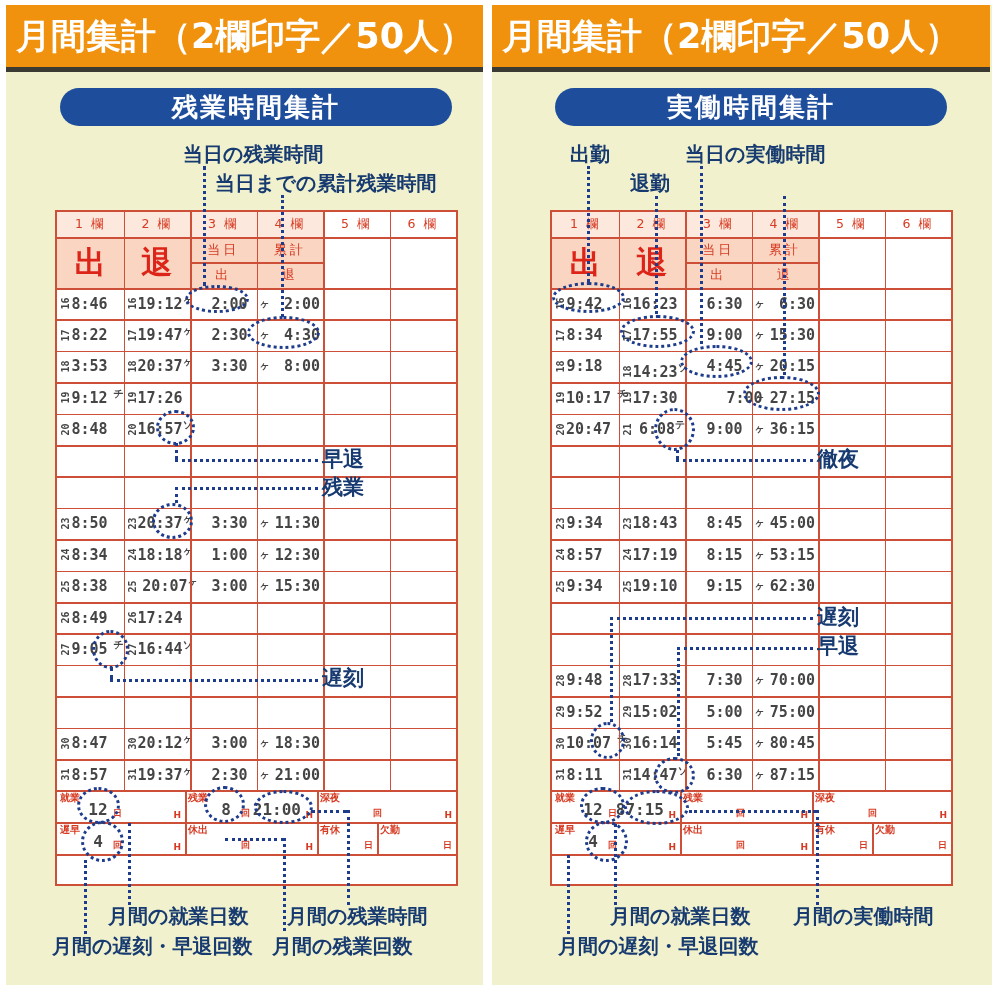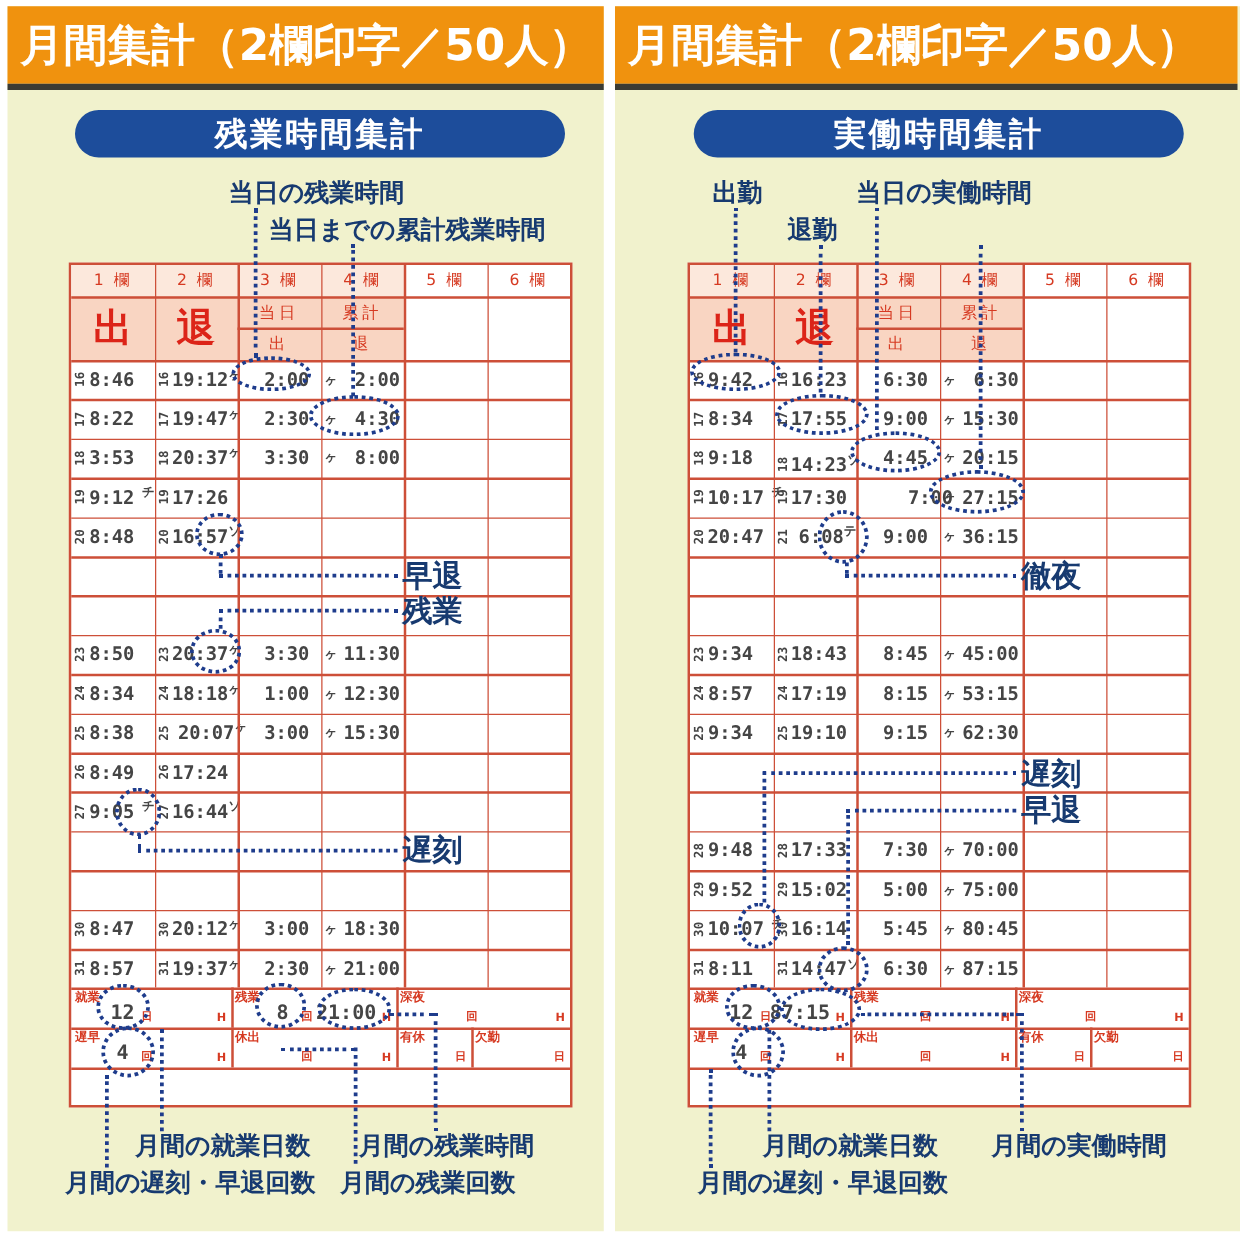--- a/index.html
+++ b/index.html
@@ -6,21 +6,21 @@
   #stage{position:relative;width:998px;height:1000px;background:#ffffff;overflow:hidden;
          font-family:"DejaVu Sans","Liberation Sans",sans-serif;}
   .abs{position:absolute;box-sizing:border-box;}
   .panel-bg{background:#f1f2cd;}
   .bar{background:#f0920e;display:flex;align-items:center;}
   .bar-title{color:#ffffff;font-weight:bold;font-size:35px;white-space:nowrap;padding-left:10px;letter-spacing:0px;}
   .bar-strip{background:#3b3b33;}
   .pill{background:#1d4d9b;border-radius:20px;display:flex;align-items:center;justify-content:center;}
   .pill-title{color:#ffffff;font-weight:bold;font-size:26px;letter-spacing:2px;}
   .ann{color:#173a70;font-weight:bold;font-size:20px;white-space:nowrap;}
-  .side-ann{color:#173a70;font-weight:bold;font-size:24px;white-space:nowrap;}
+  .side-ann{color:#173a70;font-weight:bold;font-size:21px;white-space:nowrap;}
   .dotv{border-left:3px dotted #1e3c8c;width:0;}
   .doth{border-top:3px dotted #1e3c8c;height:0;}
   .dotcircle{border:3px dotted #1e3c8c;border-radius:50%;}
   .card{background:#ffffff;border:2.5px solid #cd4f38;}
   .rline-h{background:#cd4f38;height:1.5px;}
   .rline-v{background:#cd4f38;width:1.5px;}
   .hdr-pink1{background:#fce8dc;}
   .hdr-pink2{background:#f9d5c2;}
   .colhdr{color:#d63a22;font-size:12.5px;display:flex;align-items:center;justify-content:center;letter-spacing:2px;}
   .bigio{color:#dc2418;font-size:31px;font-weight:bold;display:flex;align-items:center;justify-content:center;}

